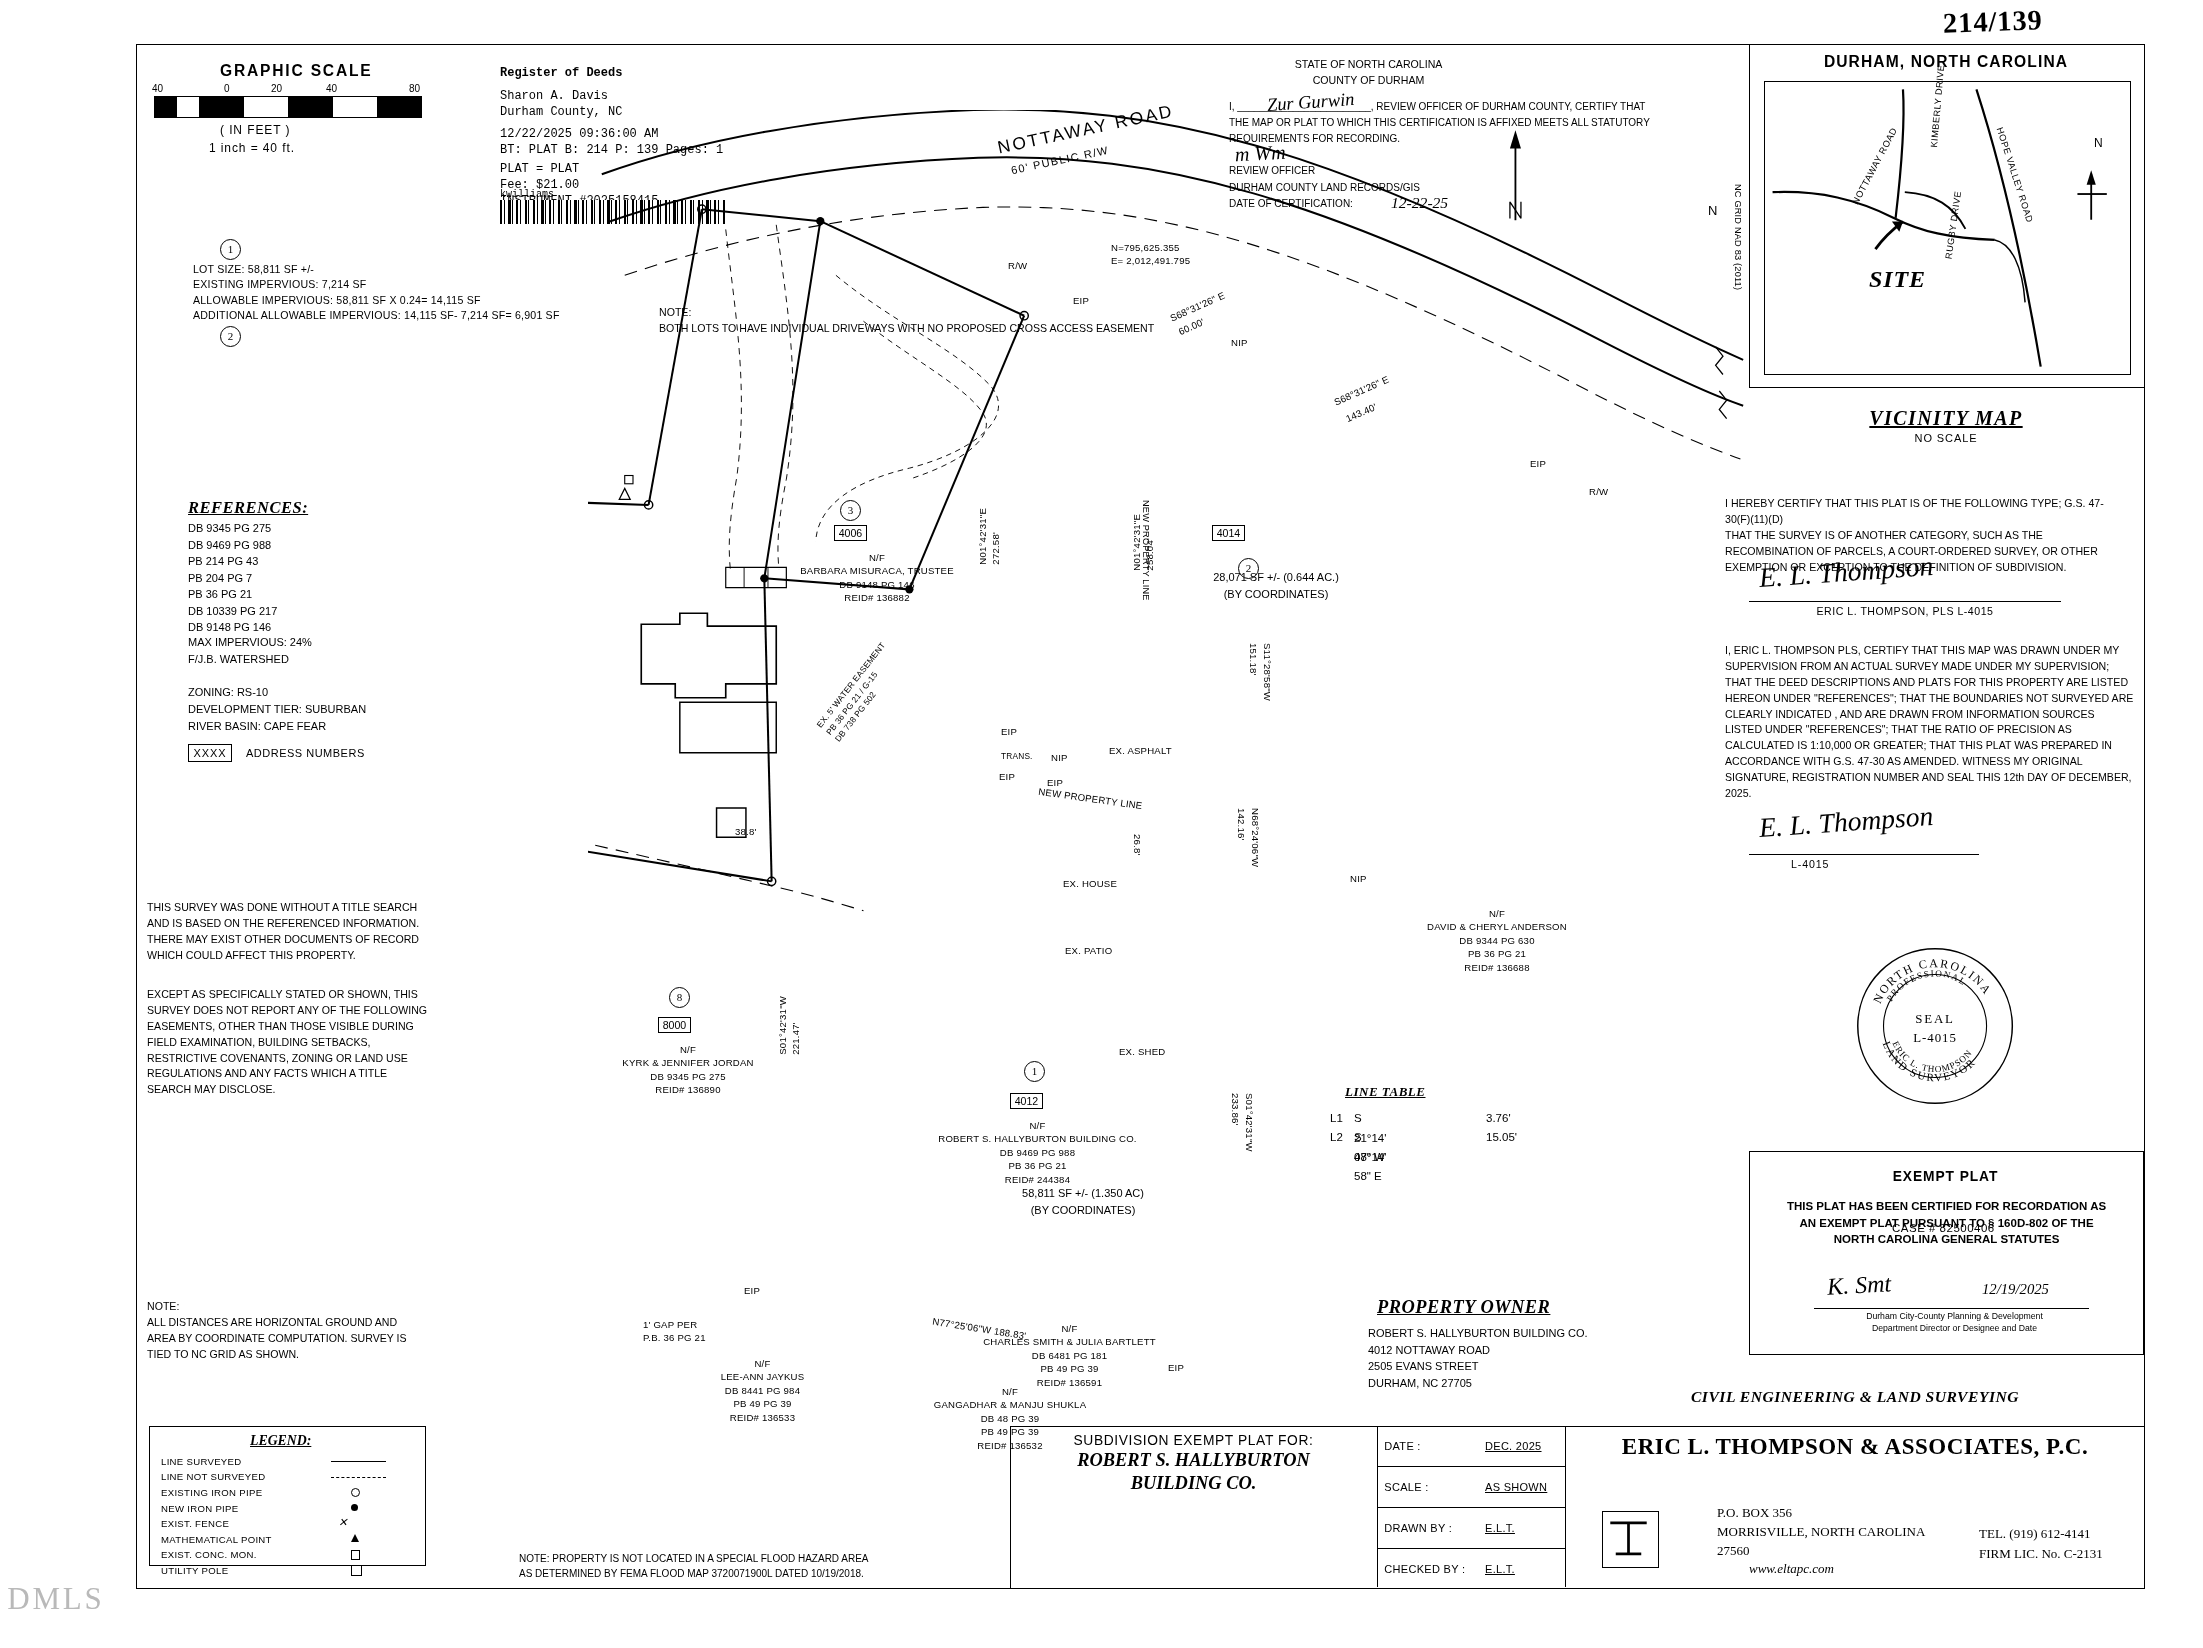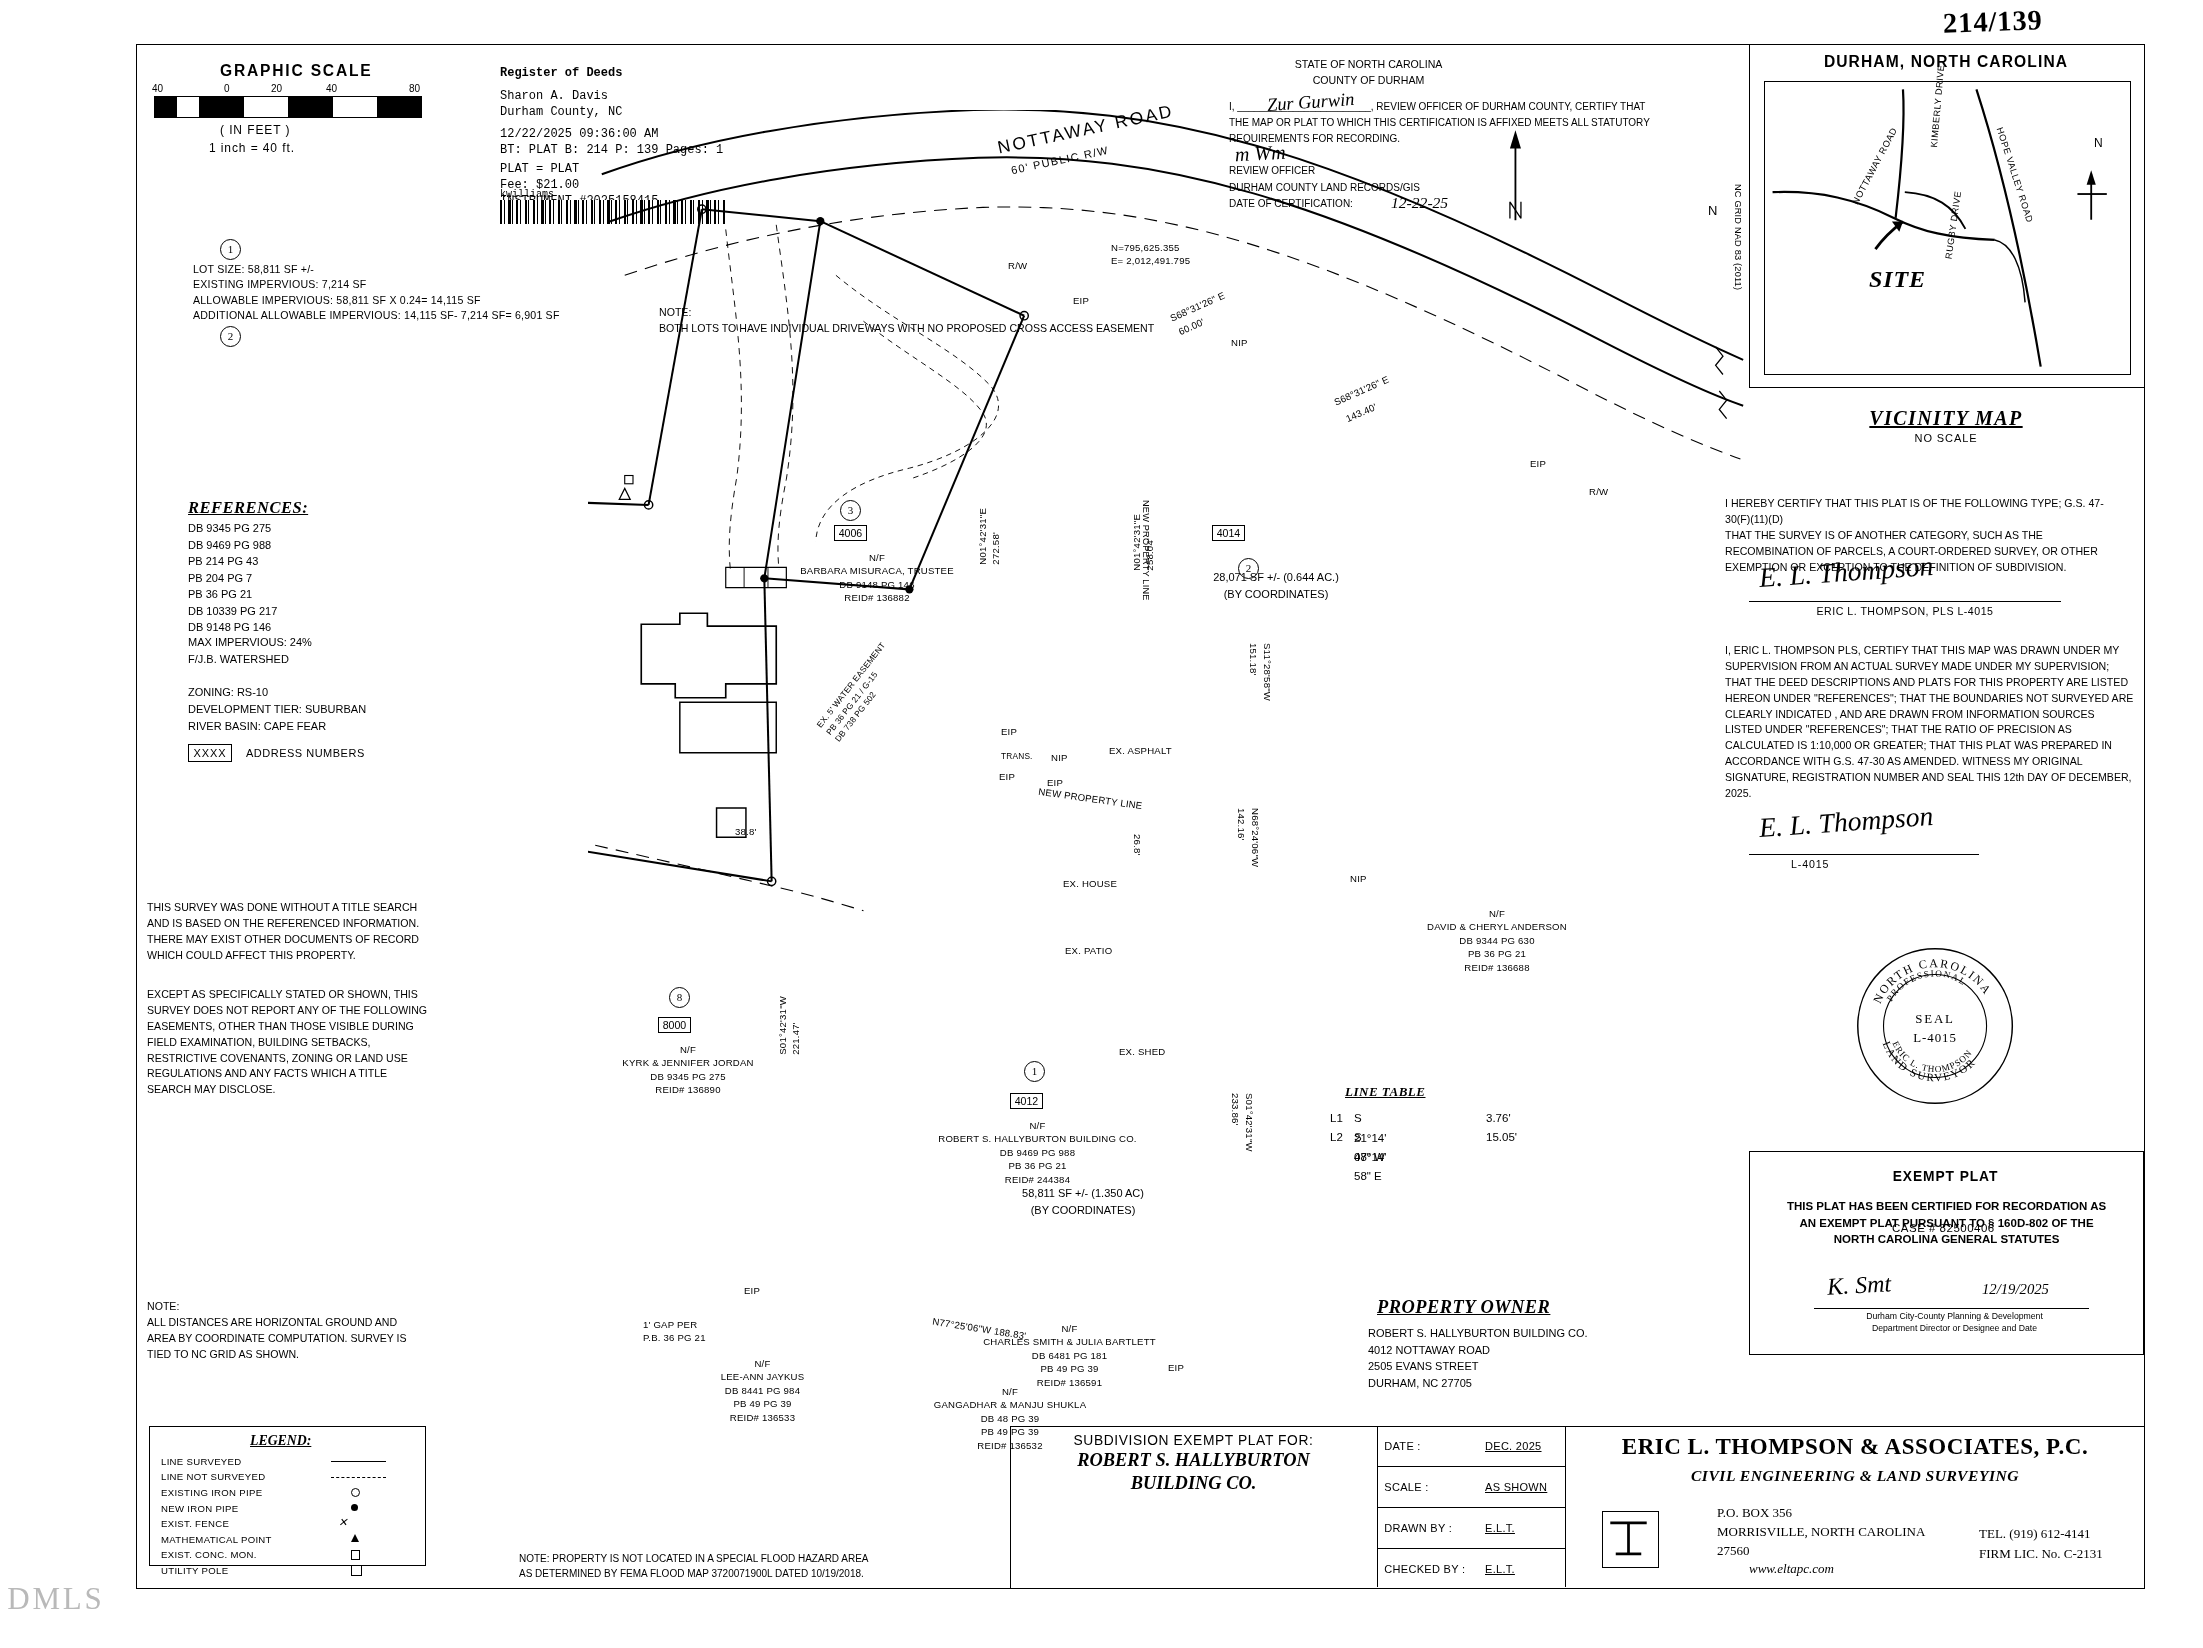--- a/index.html
+++ b/index.html
@@ -243,21 +243,21 @@
   .tb-col2 { position: absolute; left: 1377px; top: 1426px; width: 188px; height: 161px; border-right: 1.8px solid #000; }
   .tb-sub { position: absolute; left: 1010px; top: 1426px; width: 367px; text-align: center; font-size: 13.8px; letter-spacing: 0.6px; padding-top: 7.3px;}
   .tb-name { position: absolute; left: 1010px; top: 1449px; width: 367px; text-align: center; font-family: "Liberation Serif", serif; font-style: italic; font-weight: bold; font-size: 18.4px; line-height: 1.25;}
   .tb-addr { position: absolute; left: 1010px; top: 1504px; width: 367px; text-align: center; font-size: 10.6px; line-height: 1.6;}
   .tb-grid { position: absolute; left: 1377px; top: 1426px; width: 188px; height: 161px; }
   .tb-grid .cell { position: relative; height: 40px; border-bottom: 1.4px solid #000; font-size: 11px; }
   .tb-grid .cell:last-child { border-bottom: none; }
   .tb-grid .cell .k { position: absolute; left: 7.3px; top: 13.8px; letter-spacing: 0.3px;}
   .tb-grid .cell .v { position: absolute; left: 108px; top: 13.8px; text-decoration: underline; letter-spacing: 0.3px;}
   .firm-name { position: absolute; left: 1566px; top: 1434px; width: 578px; text-align: center; font-family: "Liberation Serif", serif; font-weight: bold; font-size: 23px; letter-spacing: 0.5px;}
-  .firm-sub { position: absolute; left: 1566px; top: 1467px; width: 578px; text-align: center; font-family: "Liberation Serif", serif; font-style: italic; font-weight: bold; font-size: 15.6px; letter-spacing: 0.5px;}
+  .firm-sub { position: absolute; left: 1566px; top: 1388px; width: 578px; text-align: center; font-family: "Liberation Serif", serif; font-style: italic; font-weight: bold; font-size: 15.6px; letter-spacing: 0.5px;}
   .firm-addr { position: absolute; left: 1717px; top: 1504px; font-family: "Liberation Serif", serif; font-size: 13px; line-height: 1.45;}
   .firm-tel { position: absolute; left: 1979px; top: 1524px; font-family: "Liberation Serif", serif; font-size: 13px; line-height: 1.5; text-align: left;}
   .firm-web { position: absolute; left: 1749px; top: 1561px; font-family: "Liberation Serif", serif; font-style: italic; font-size: 13px;}
   .firm-logo { position: absolute; left: 1602px; top: 1511px; width: 55px; height: 55px; border: 1.8px solid #000; }
   .flood-note { position: absolute; left: 519px; top: 1552px; font-size: 10px; line-height: 1.45; }
 
   
   .dl { position: absolute; font-size: 9.6px; letter-spacing: 0.2px; line-height: 1.4;}
   .road-name {
     position: absolute; left: 996px; top: 119px;

